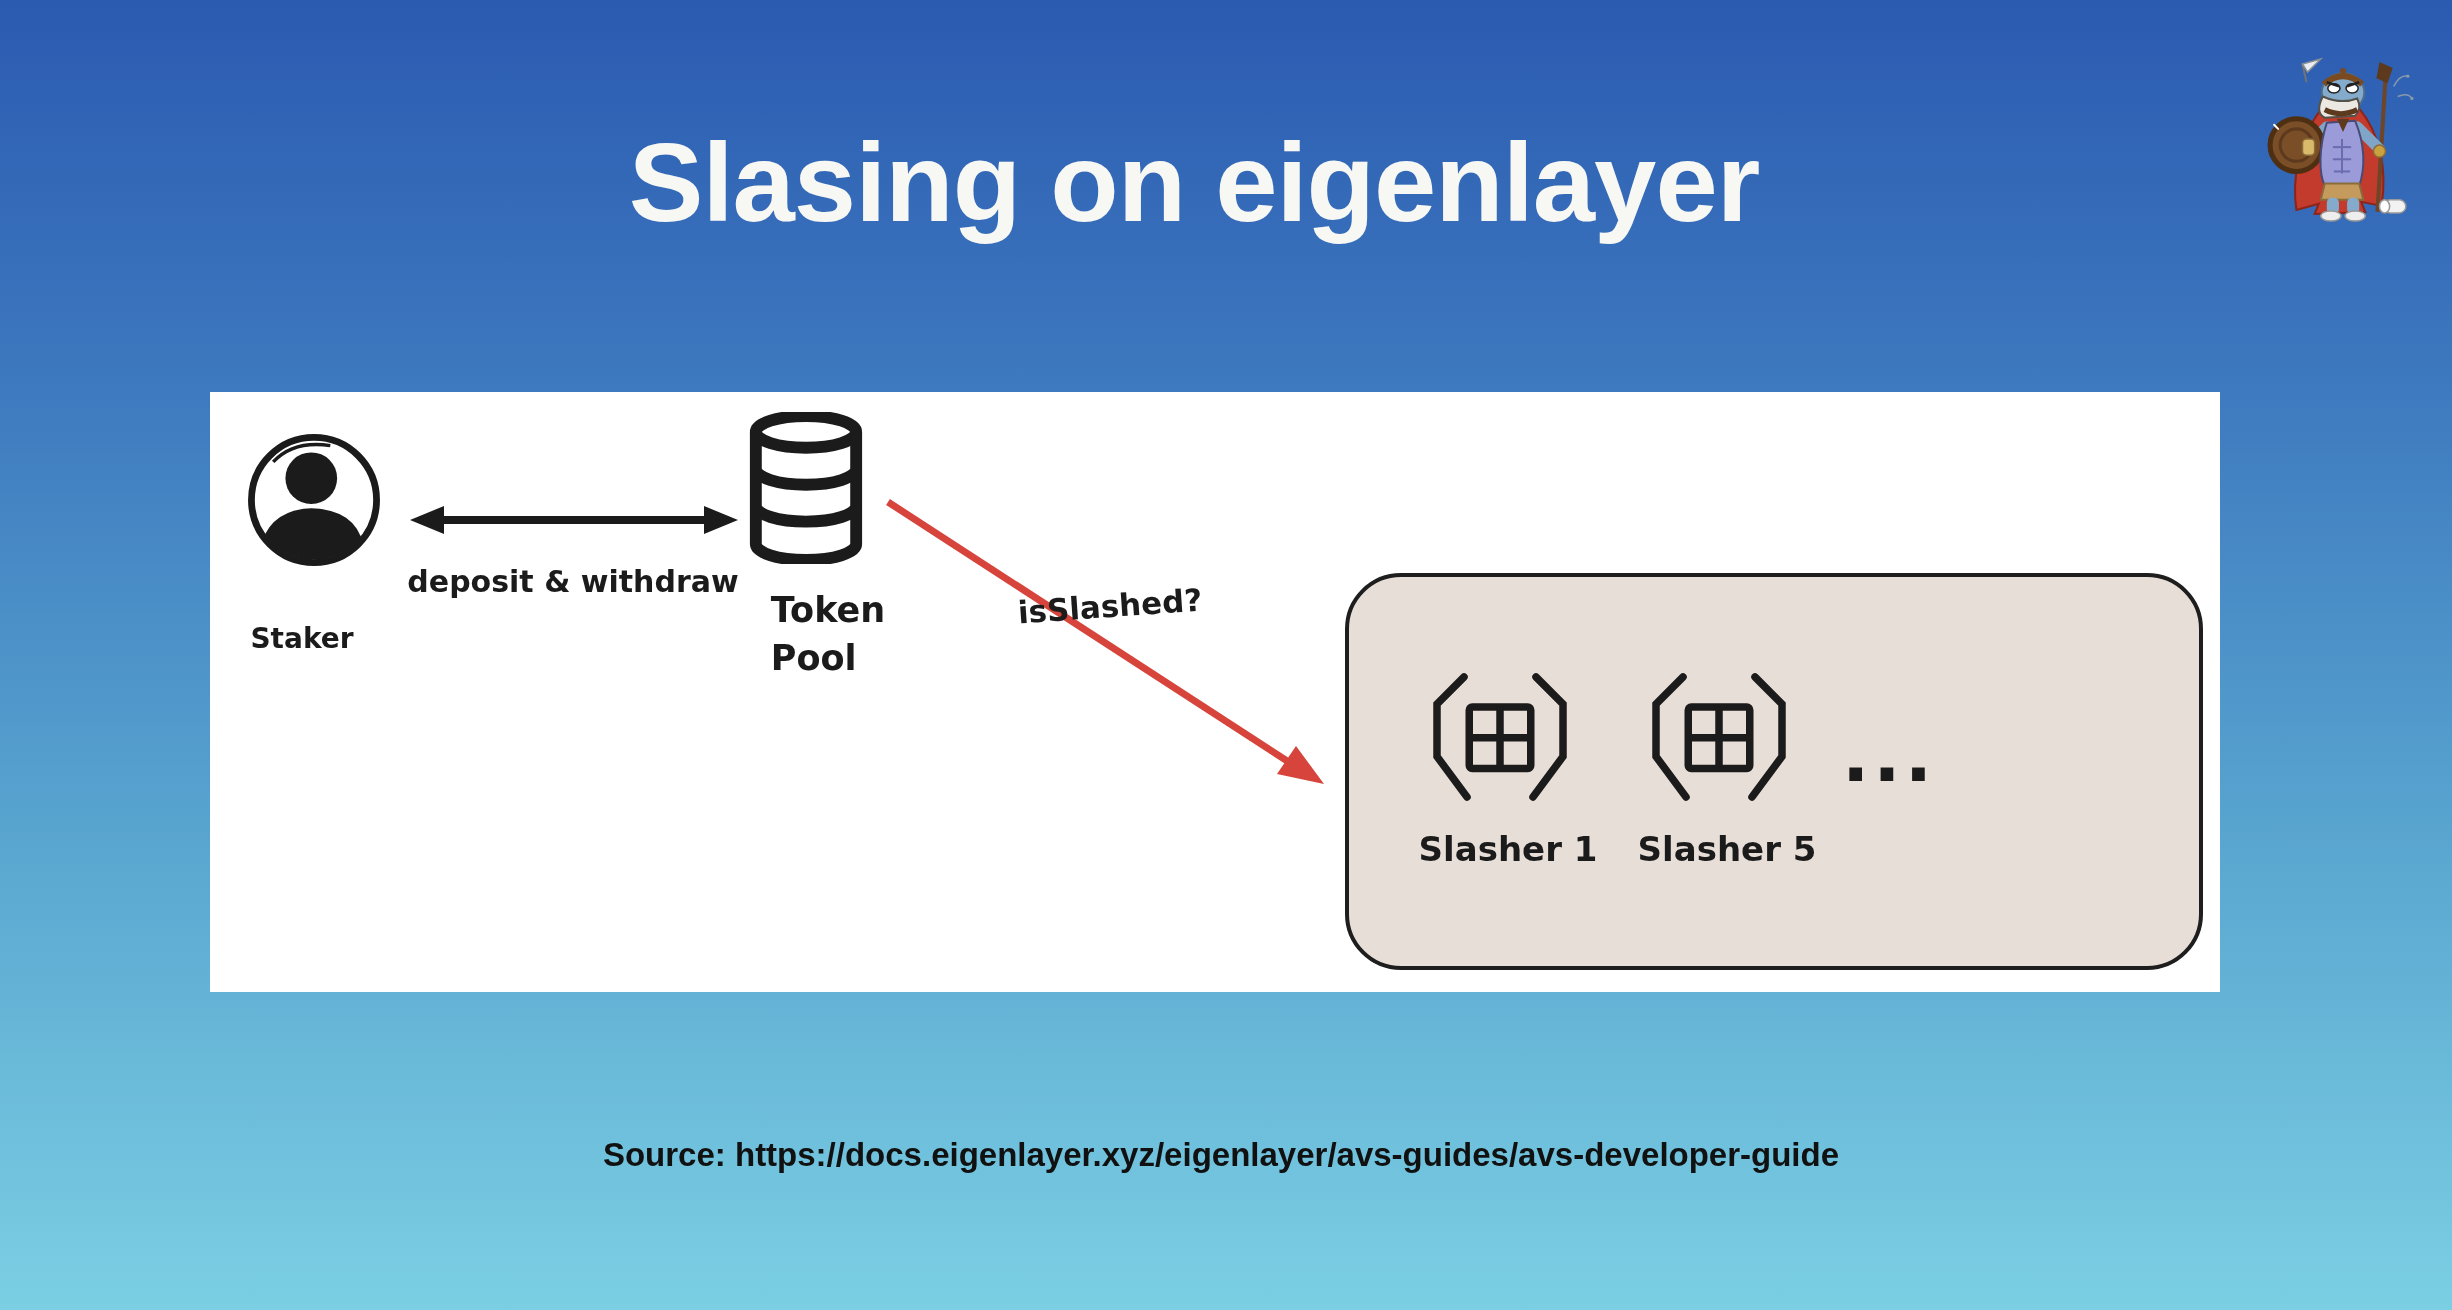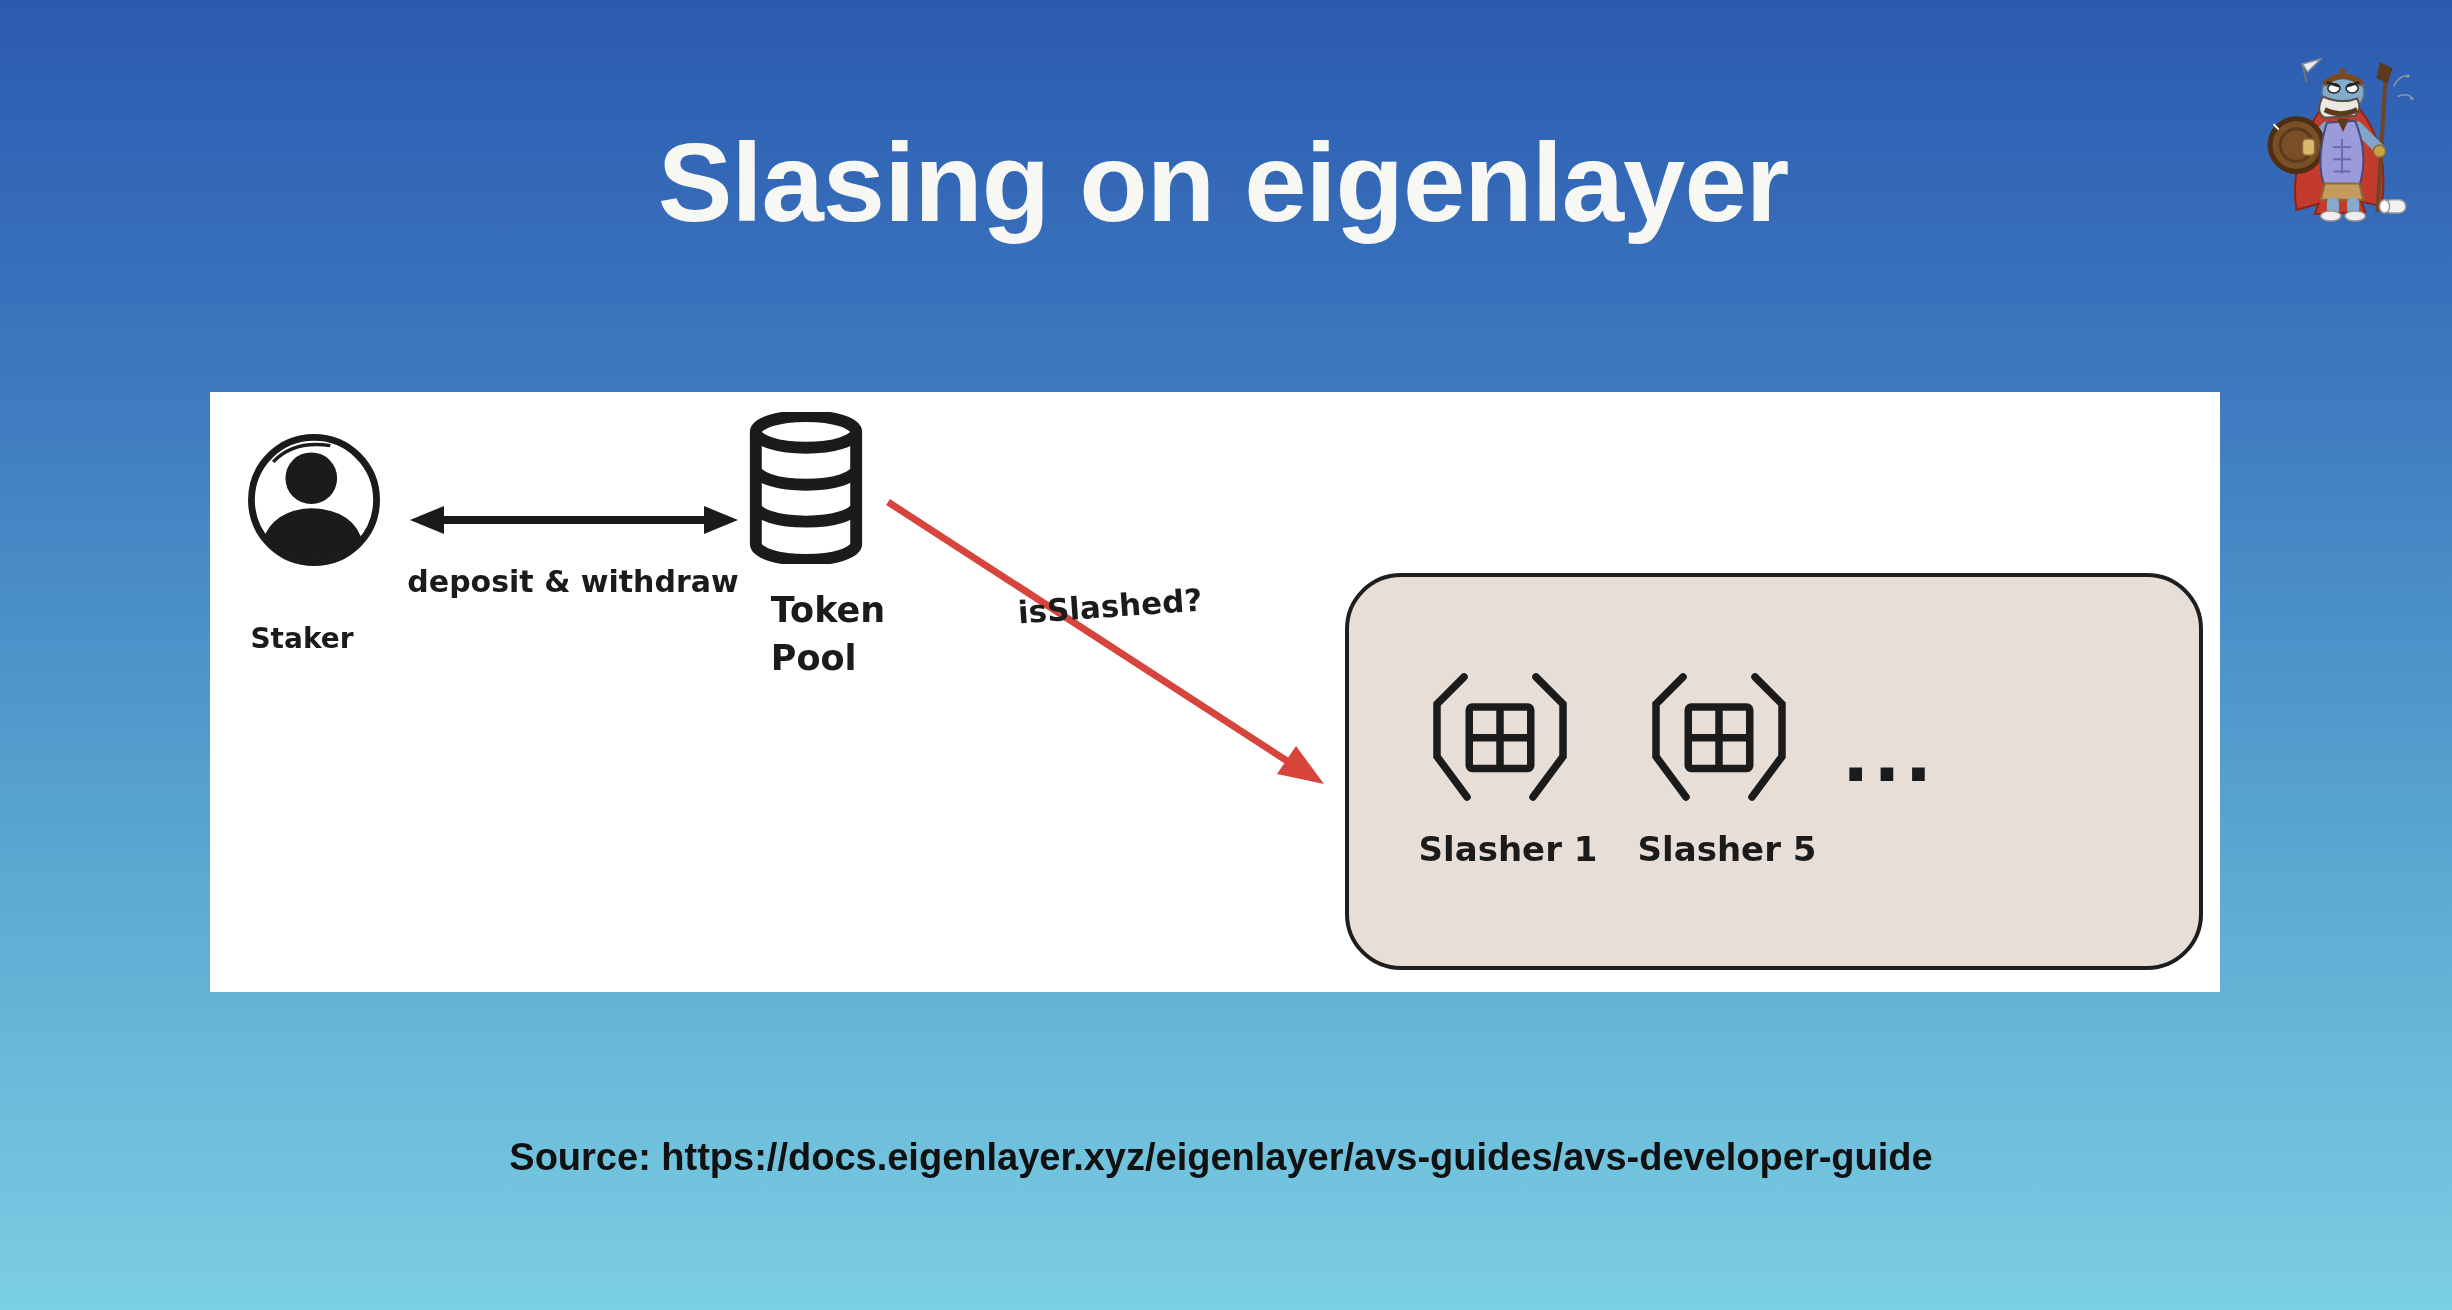--- a/index.html
+++ b/index.html
@@ -20,21 +20,21 @@
   #slide{
     position:relative;width:2452px;height:1310px;overflow:hidden;
     background:linear-gradient(180deg,
       var(--background-top) 0%,
       var(--background-upper-mid) 32%,
       var(--background-lower-mid) 62%,
       var(--background-bottom) 100%);
     font-family:"Liberation Sans", sans-serif;
   }
   .title{
-    position:absolute;left:1223px;top:118px;transform:translateX(-50%);
+    position:absolute;left:1194px;top:118px;transform:translateX(-50%);
     font-size:112px;font-weight:700;letter-spacing:-1px;white-space:nowrap;
     color:var(--title-text);
   }
   .mascot{position:absolute;left:2266px;top:50px;width:152px;height:176px;}
   .panel{
     position:absolute;left:210px;top:392px;width:2010px;height:600px;
     background:var(--panel);
   }
   .hand{font-family:"DejaVu Sans", sans-serif;color:var(--ink);}
   
@@ -65,21 +65,21 @@
     width:150px;height:150px;}
   .slasher .slasher-label{position:absolute;left:50%;top:252px;transform:translateX(-50%);
     font-size:34px;font-weight:700;white-space:nowrap;margin-left:8px;}
   .ellipsis{
     position:absolute;left:540px;top:143px;transform:translateX(-50%);
     font-family:"DejaVu Sans", sans-serif;font-size:72px;font-weight:700;
     letter-spacing:4px;color:var(--ink);line-height:72px;white-space:nowrap;
   }
   .source{
     position:absolute;left:1221px;top:1136px;transform:translateX(-50%);
-    font-size:38px;font-weight:700;color:var(--source-text);white-space:nowrap;
+    font-size:33px;font-weight:700;color:var(--source-text);white-space:nowrap;
   }
   svg .stroke-ink{stroke:var(--ink);}
   svg .fill-ink{fill:var(--ink);}
   svg .stroke-red{stroke:var(--red-arrow);}
   svg .fill-red{fill:var(--red-arrow);}
 </style>
 </head>
 <body>
 
 <div id="slide">

